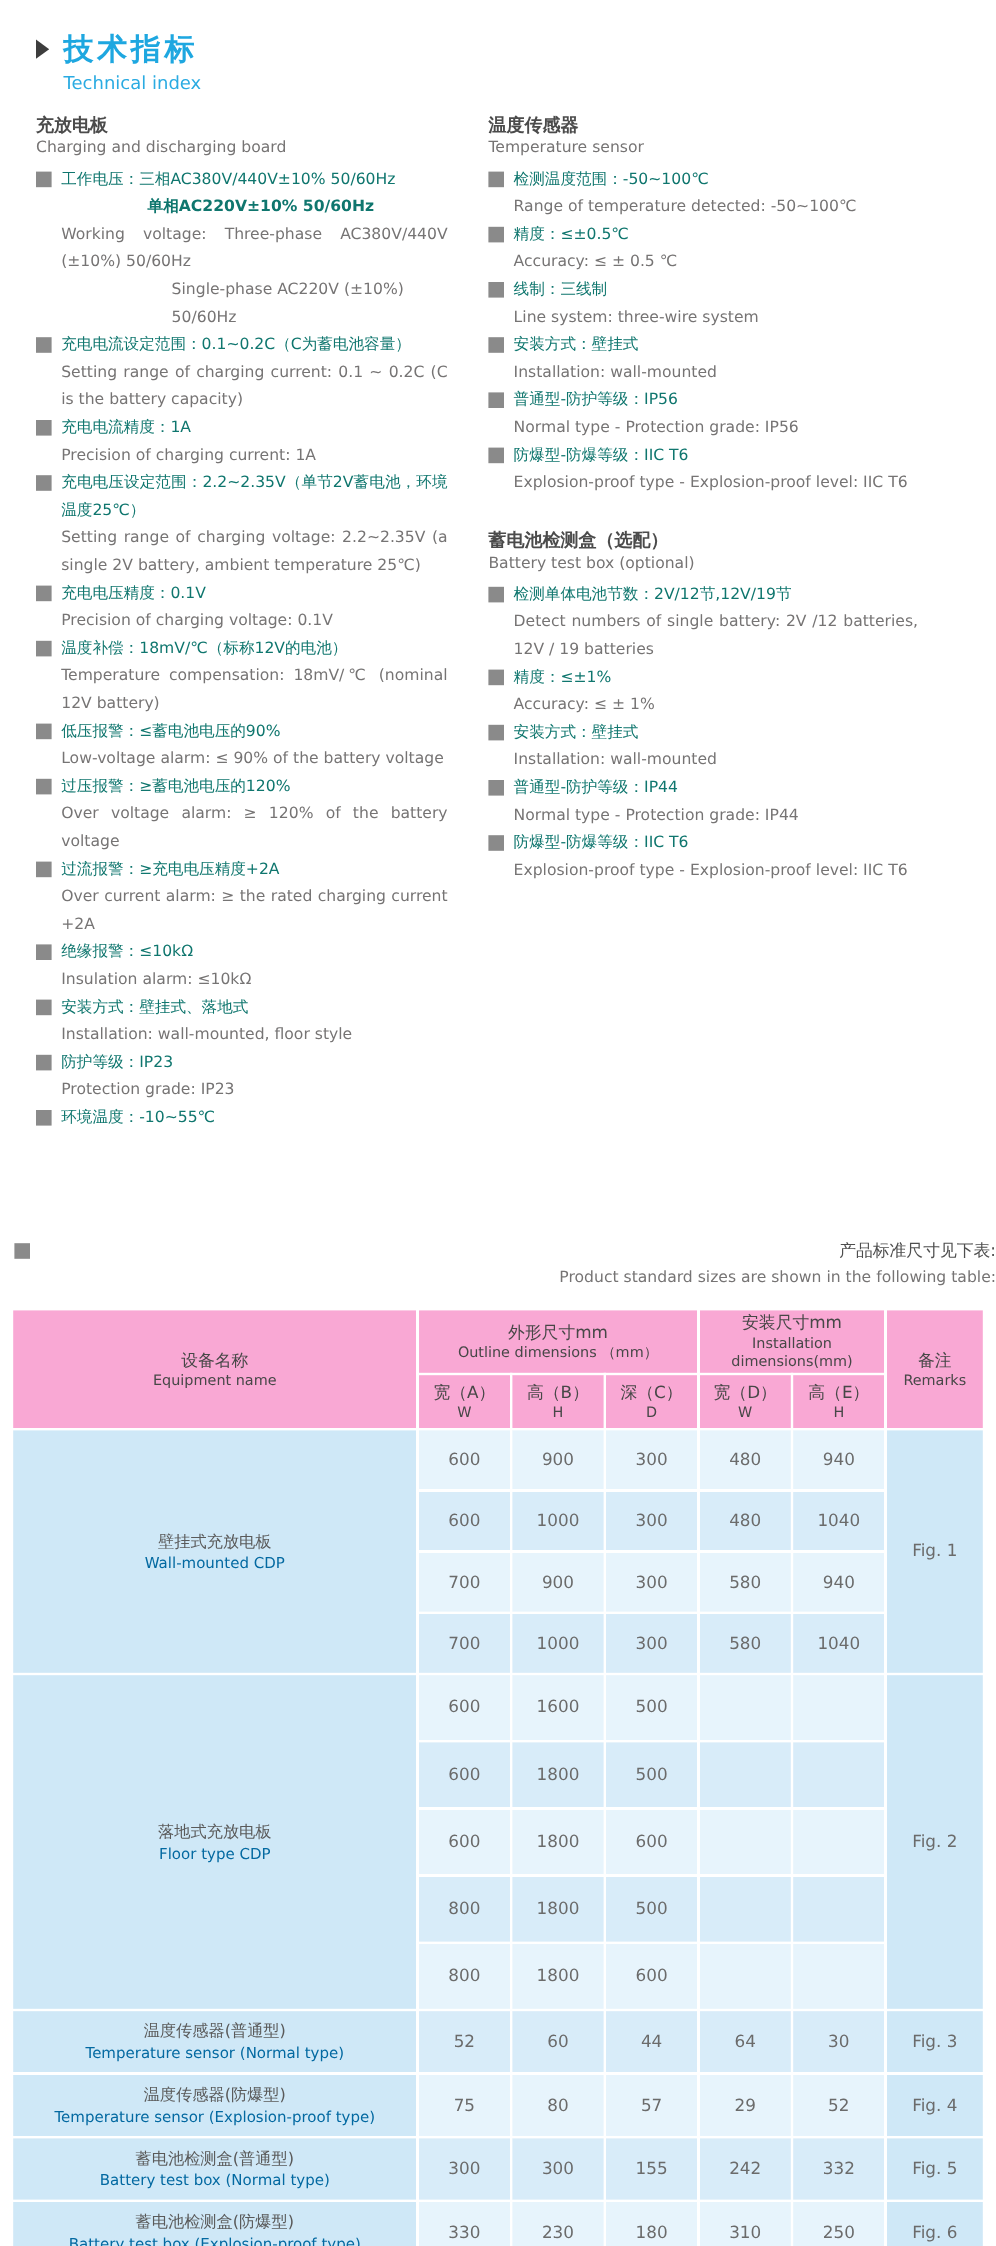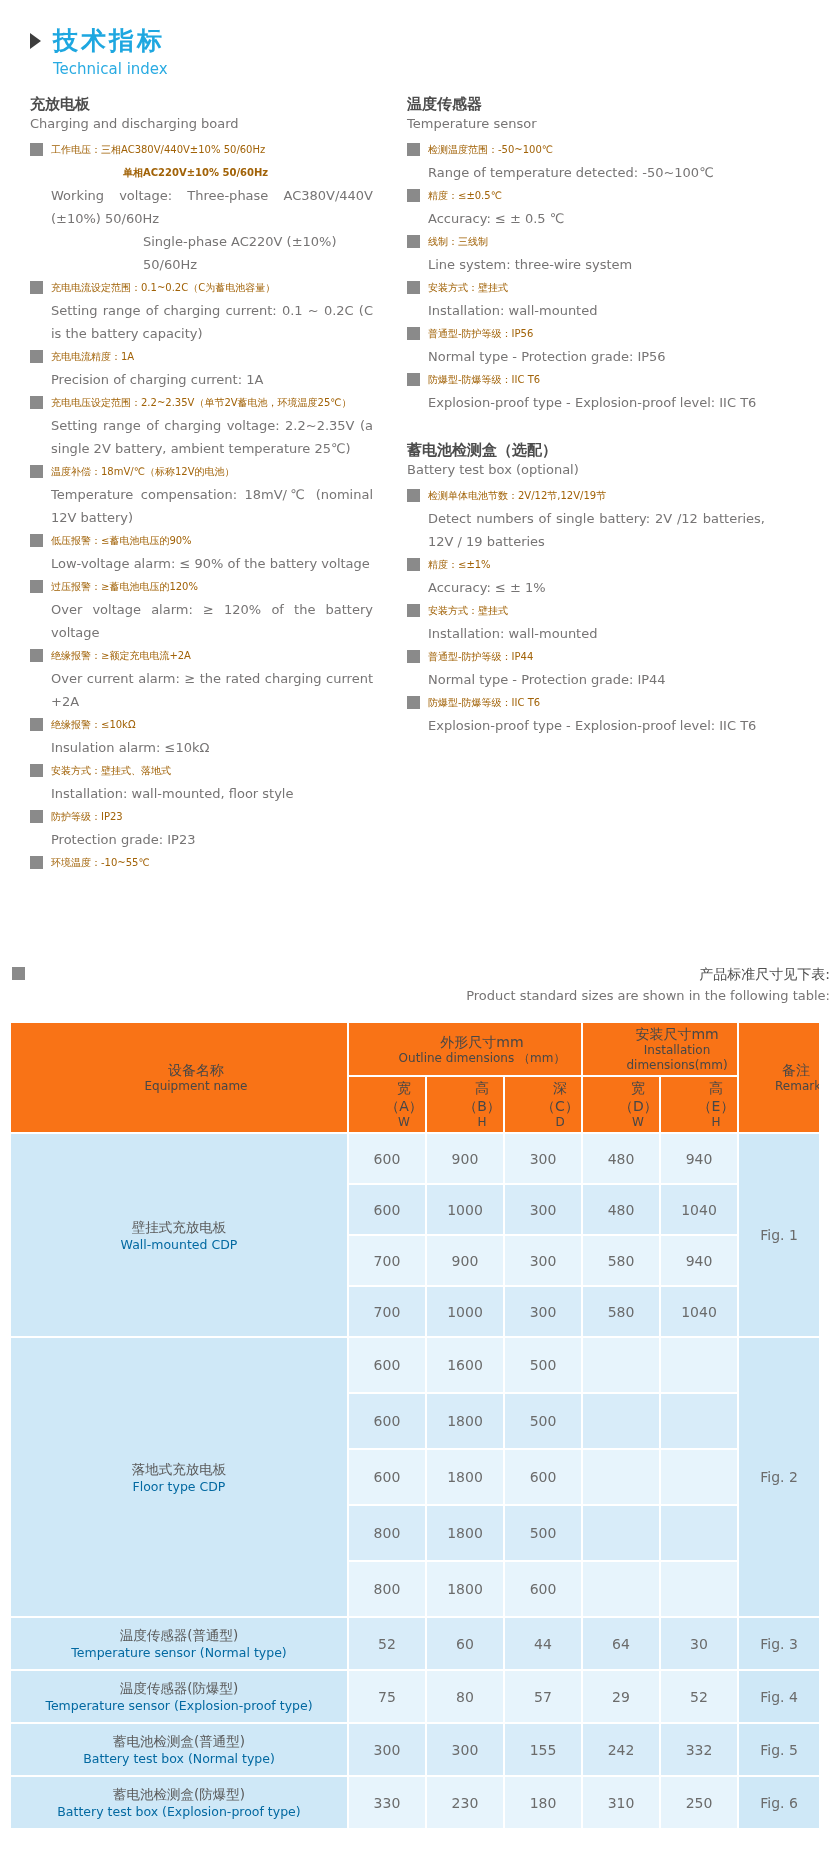--- a/index.html
+++ b/index.html
@@ -25,38 +25,38 @@
   .columns { display:flex; margin:16px 0 0 30px; }
   .col-left  { width:343px; margin-right:34px; }
   .col-right { width:358px; }
   .sec { margin-bottom:26px; }
   .sec-title-cn { font-size:15px; font-weight:bold; color:#4b4b4b; line-height:20px; }
   .sec-title-en { font-size:13px; color:#767474; line-height:19px; margin-bottom:5px; }
   .spec-item { position:relative; padding-left:21px; }
   .spec-item .bullet {
     position:absolute; left:0; top:5px; width:13px; height:13px; background:#8a8a8a;
   }
-  .cn-line { font-size:10px; color:#a16207; line-height:23px; text-align:justify; }
+  .cn-line { font-size:13px; color:#0f766e; line-height:23px; text-align:justify; }
   .cn-line.cont { padding-left:72px; text-align:left;font-weight:bold; }
   .en-line { font-size:13px; color:#767474; line-height:23px; text-align:justify; }
   .en-line.cont { padding-left:92px; text-align:left; }
 
   
   .table-note { margin:0 0 14px 12px; position:relative; padding-left:20px;text-align:right; }
   .table-note .bullet { position:absolute; left:0; top:4px; width:13px; height:13px; background:#8a8a8a; }
   .note-cn { font-size:14px; color:#4e4e4e; line-height:22px; }
   .note-en { font-size:13px; color:#767474; line-height:22px; padding-left:6px; }
 
   
   table.size-table { width:810px; margin:0 auto; border-collapse:collapse; table-layout:fixed; }
   .size-table th, .size-table td {
     border:2px solid #ffffff; text-align:center; vertical-align:middle;
     padding:2px; font-weight:normal; overflow:hidden;
   }
-  .size-table thead th { background:#f97316; color:#474747;padding-left:36px; }
+  .size-table thead th { background:#f9a8d4; color:#474747; }
   .h-cn { font-size:14px; line-height:18px; }
   .h-en { font-size:12px; line-height:15px; }
   .size-table tbody td { font-size:14px; color:#6b6b6b; }
   tr.row-a td { background:#e7f4fc; }
   tr.row-b td { background:#d8ecf9; }
   .size-table td.name-cell, .size-table td.remark-cell { background:#cfe8f7 !important; }
   .name-cell .n-cn { font-size:13.5px; color:#5a5a5a; line-height:18px; }
   .name-cell .n-en { font-size:12.5px; color:#0369a1; line-height:17px; }
   .remark-cell { font-size:13.5px; color:#5a5a5a; }
   tr.h-g0 { height:51px; } tr.h-g1 { height:56px; } tr.h-gs { height:53px; }
@@ -97,36 +97,41 @@
             <div class="cn-line">充电电流精度：1A</div>
             <div class="en-line">Precision of charging current: 1A</div>
           </div>
           <div class="spec-item">
             <span class="bullet"></span>
             <div class="cn-line">充电电压设定范围：2.2~2.35V（单节2V蓄电池，环境温度25℃）</div>
             <div class="en-line">Setting range of charging voltage: 2.2~2.35V (a single 2V battery, ambient temperature 25℃)</div>
           </div>
           <div class="spec-item">
             <span class="bullet"></span>
+            <div class="cn-line">充电电压精度：0.1V</div>
+            <div class="en-line">Precision of charging voltage: 0.1V</div>
+          </div>
+          <div class="spec-item">
+            <span class="bullet"></span>
             <div class="cn-line">温度补偿：18mV/℃（标称12V的电池）</div>
             <div class="en-line">Temperature compensation: 18mV/℃ (nominal 12V battery)</div>
           </div>
           <div class="spec-item">
             <span class="bullet"></span>
             <div class="cn-line">低压报警：≤蓄电池电压的90%</div>
             <div class="en-line">Low-voltage alarm: ≤ 90% of the battery voltage</div>
           </div>
           <div class="spec-item">
             <span class="bullet"></span>
             <div class="cn-line">过压报警：≥蓄电池电压的120%</div>
             <div class="en-line">Over voltage alarm: ≥ 120% of the battery voltage</div>
           </div>
           <div class="spec-item">
             <span class="bullet"></span>
-            <div class="cn-line">绝缘报警：≥额定充电电流+2A</div>
+            <div class="cn-line">过流报警：≥充电电压精度+2A</div>
             <div class="en-line">Over current alarm: ≥ the rated charging current +2A</div>
           </div>
           <div class="spec-item">
             <span class="bullet"></span>
             <div class="cn-line">绝缘报警：≤10kΩ</div>
             <div class="en-line">Insulation alarm: ≤10kΩ</div>
           </div>
           <div class="spec-item">
             <span class="bullet"></span>
             <div class="cn-line">安装方式：壁挂式、落地式</div>

